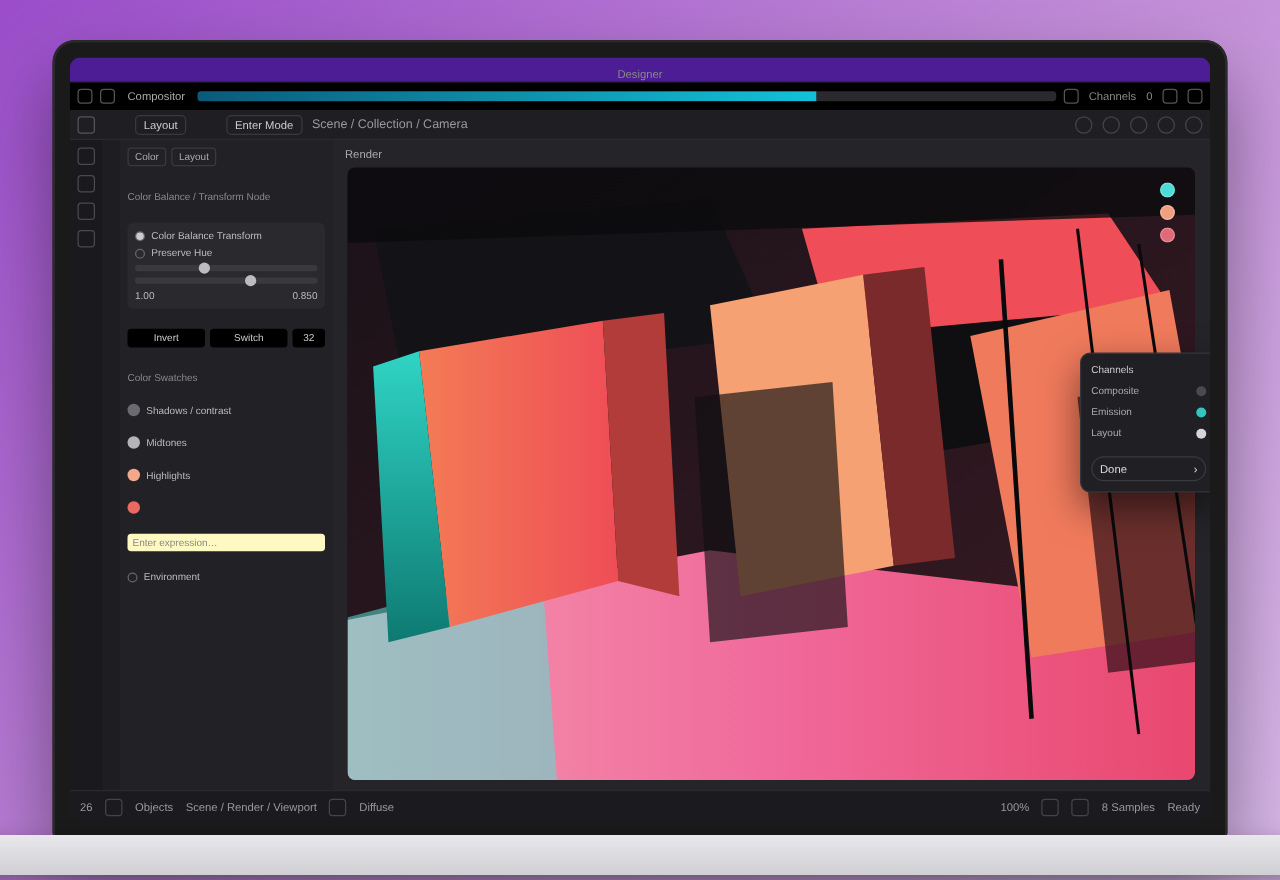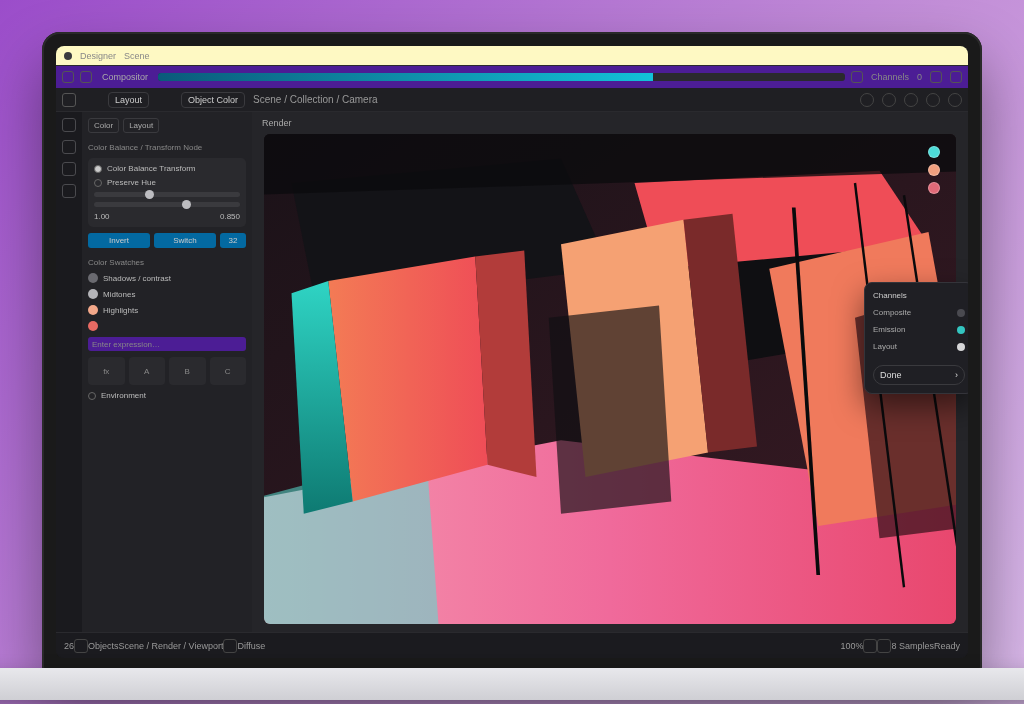--- a/index.html
+++ b/index.html
@@ -23,26 +23,26 @@
   border-radius: 0 0 14px 14px;
   box-shadow: 0 8px 20px rgba(0,0,0,.35);
 }
 .screen {
   width: 100%; height: 100%; background: #1e1e22; border-radius: 8px;
   display: flex; flex-direction: column; overflow: hidden; color: #bdbdc2;
   font-size: 10px;
 }
 
 
-.titlebar { height: 20px; background: #fef9c3; display: flex; align-items: center; padding: 0 8px; gap: 8px; border-bottom: 1px solid #2a2a2e; }
+.titlebar { height: 20px; background: #4c1d95; display: flex; align-items: center; padding: 0 8px; gap: 8px; border-bottom: 1px solid #2a2a2e; flex-direction: column; }
 .titlebar .tcircle { width: 8px; height: 8px; border-radius: 50%; background: #3a3a3e; }
 .titlebar .ttext { font-size: 9px; color: #888; }
 
 
-.topbar { height: 22px; display: flex; align-items: center; padding: 0 6px; gap: 6px; background: #4c1d95; }
+.topbar { height: 22px; display: flex; align-items: center; padding: 0 6px; gap: 6px; background: #000000; }
 .topbar .icon-sm { width: 12px; height: 12px; border: 1px solid #555; border-radius: 3px; }
 .topbar .tablabel { font-size: 9px; color: #aaa; padding: 0 4px; }
 .topbar .progress { flex: 1; height: 8px; background: #2a2a2e; border-radius: 3px; overflow: hidden; }
 .topbar .progress .fill { width: 72%; height: 100%; background: linear-gradient(90deg, #0a5a7a, #12c2d8); }
 .topbar .right { display: flex; gap: 8px; align-items: center; font-size: 9px; color: #888; }
 
 
 .secbar { height: 24px; display: flex; align-items: center; padding: 0 6px; gap: 8px; background: #1f1f23; border-bottom: 1px solid #2a2a2e; }
 .secbar .chip { border: 1px solid #3a3a3e; border-radius: 4px; padding: 2px 6px; font-size: 9px; color: #ccc; margin-left: 24px; }
 .secbar .trail { font-size: 10px; color: #999; }
@@ -50,34 +50,34 @@
 .secbar .tool { width: 14px; height: 14px; border: 1px solid #444; border-radius: 50%; }
 
 
 .main { flex: 1; display: flex; min-height: 0; }
 
 
 .rail { width: 26px; background: #1a1a1e; display: flex; flex-direction: column; align-items: center; padding: 6px 0; gap: 8px; }
 .rail .ri { width: 14px; height: 14px; border: 1px solid #4a4a4e; border-radius: 3px; }
 
 
-.sidebar { width: 170px; background: #222226; display: flex; flex-direction: column; padding: 6px; gap: 6px; overflow: hidden; }
+.sidebar { width: 170px; background: #222226; display: flex; flex-direction: column; padding: 6px; gap: 16px; overflow: hidden; margin-left: 14px; }
 .sb-tabs { display: flex; gap: 4px; }
 .sb-tabs .t { font-size: 8px; padding: 2px 5px; border: 1px solid #3a3a3e; border-radius: 3px; color: #aaa; }
 .sb-section { font-size: 8px; color: #888; margin-top: 4px; }
 .sb-panel { background: #2a2a2e; border-radius: 5px; padding: 6px; display: flex; flex-direction: column; gap: 5px; }
 .sb-row { display: flex; align-items: center; gap: 5px; font-size: 8px; color: #bbb; }
 .sb-radio { width: 8px; height: 8px; border-radius: 50%; border: 1px solid #666; }
 .sb-radio.on { background: #ccc; }
 .sb-slider { height: 5px; background: #3a3a3e; border-radius: 3px; position: relative; flex: 1; }
 .sb-slider .knob { position: absolute; top: -2px; width: 9px; height: 9px; background: #bcbcc0; border-radius: 50%; }
 .sb-btns { display: flex; gap: 4px; }
-.sb-btn { flex: 1; font-size: 8px; padding: 3px; background: #0369a1; border-radius: 3px; text-align: center; color: #ccc; }
+.sb-btn { flex: 1; font-size: 8px; padding: 3px; background: #000000; border-radius: 3px; text-align: center; color: #ccc; }
 .swatch { width: 10px; height: 10px; border-radius: 50%; }
-.input-line { height: 14px; background: #4c1d95; border-radius: 3px; display: flex; align-items: center; padding: 0 4px; font-size: 8px; color: #888; }
+.input-line { height: 14px; background: #fef9c3; border-radius: 3px; display: flex; align-items: center; padding: 0 4px; font-size: 8px; color: #888; }
 .sb-bottom-grid { display: flex; gap: 4px; }
 .sb-bottom-grid .cell { flex: 1; height: 28px; background: #2a2a2e; border-radius: 4px; display: flex; align-items: center; justify-content: center; font-size: 8px; color: #888; }
 
 
 .canvasWrap { flex: 1; background: #252529; display: flex; flex-direction: column; position: relative; }
 .canvasHdr { display: flex; align-items: center; gap: 8px; padding: 6px 10px; font-size: 9px; color: #aaa; }
 .canvas { flex: 1; margin: 0 12px 8px 12px; border-radius: 6px; overflow: hidden; position: relative; background: #111; }
 .canvas svg { width: 100%; height: 100%; display: block; }
 .canvasBadges { position: absolute; top: 12px; right: 16px; display: flex; flex-direction: column; gap: 6px; }
 .canvasBadges .b { width: 12px; height: 12px; border-radius: 50%; border: 1px solid rgba(255,255,255,.25); }
@@ -88,21 +88,21 @@
   background: #1f1f24; border: 1px solid #34343a; border-radius: 8px;
   box-shadow: 0 12px 30px rgba(0,0,0,.5);
   padding: 8px; display: flex; flex-direction: column; gap: 8px;
 }
 .fp-title { font-size: 8px; color: #ccc; }
 .fp-row { display: flex; align-items: center; justify-content: space-between; font-size: 8px; color: #aaa; gap: 4px; }
 .fp-dot { width: 8px; height: 8px; border-radius: 50%; }
 .fp-btn { margin-top: 6px; display: flex; align-items: center; justify-content: space-between; font-size: 9px; color: #ddd; padding: 4px 6px; border: 1px solid #3a3a3e; border-radius: 10px; }
 
 
-.status { height: 26px; background: #1b1b1f; border-top: 1px solid #2a2a2e; display: flex; align-items: center; padding: 0 8px; font-size: 9px; color: #999; }
+.status { height: 26px; background: #1b1b1f; border-top: 1px solid #2a2a2e; display: flex; align-items: center; padding: 0 8px; gap: 10px; font-size: 9px; color: #999; }
 .status .sbox { width: 14px; height: 14px; border: 1px solid #444; border-radius: 3px; display: flex; align-items: center; justify-content: center; }
 .status .spacer { flex: 1; }
 </style>
 </head>
 <body>
 
 <div class="laptop">
 <div class="screen">
 
   <div class="titlebar">
@@ -123,21 +123,21 @@
       <span>Channels</span>
       <span>0</span>
       <div class="icon-sm"></div>
       <div class="icon-sm"></div>
     </div>
   </div>
 
   <div class="secbar">
     <div class="icon-sm" style="width:14px;height:14px;border:1px solid #555;border-radius:3px"></div>
     <span class="chip">Layout</span>
-    <span class="chip">Object Color</span>
+    <span class="chip">Enter Mode</span>
     <span class="trail">Scene / Collection / Camera</span>
     <div class="spacer"></div>
     <div class="tool"></div>
     <div class="tool"></div>
     <div class="tool"></div>
     <div class="tool"></div>
     <div class="tool"></div>
   </div>
 
   <div class="main">
@@ -203,26 +203,20 @@
             <span>Highlights</span>
           </div>
       <div class="sb-row">
             <div class="swatch" style="background:#e86a63"></div>
           </div>
 
       <div class="input-line">
             <span>Enter expression…</span>
           </div>
 
-      <div class="sb-bottom-grid">
-        <div class="cell">fx</div>
-        <div class="cell">A</div>
-        <div class="cell">B</div>
-        <div class="cell">C</div>
-      </div>
       <div class="sb-row">
             <div class="sb-radio"></div>
             <span>Environment</span>
           </div>
     </div>
 
     <div class="canvasWrap">
       <div class="canvasHdr">
         <span>Render</span>
       </div>

